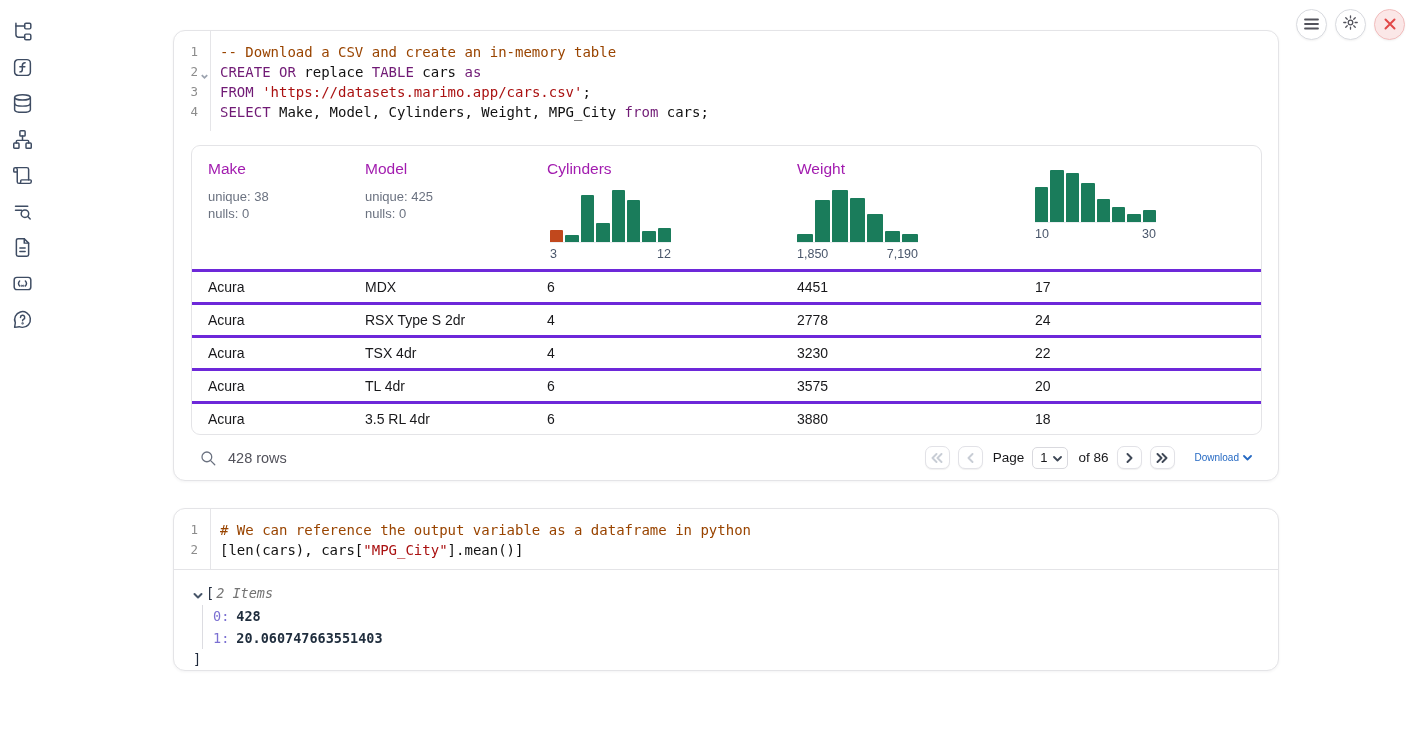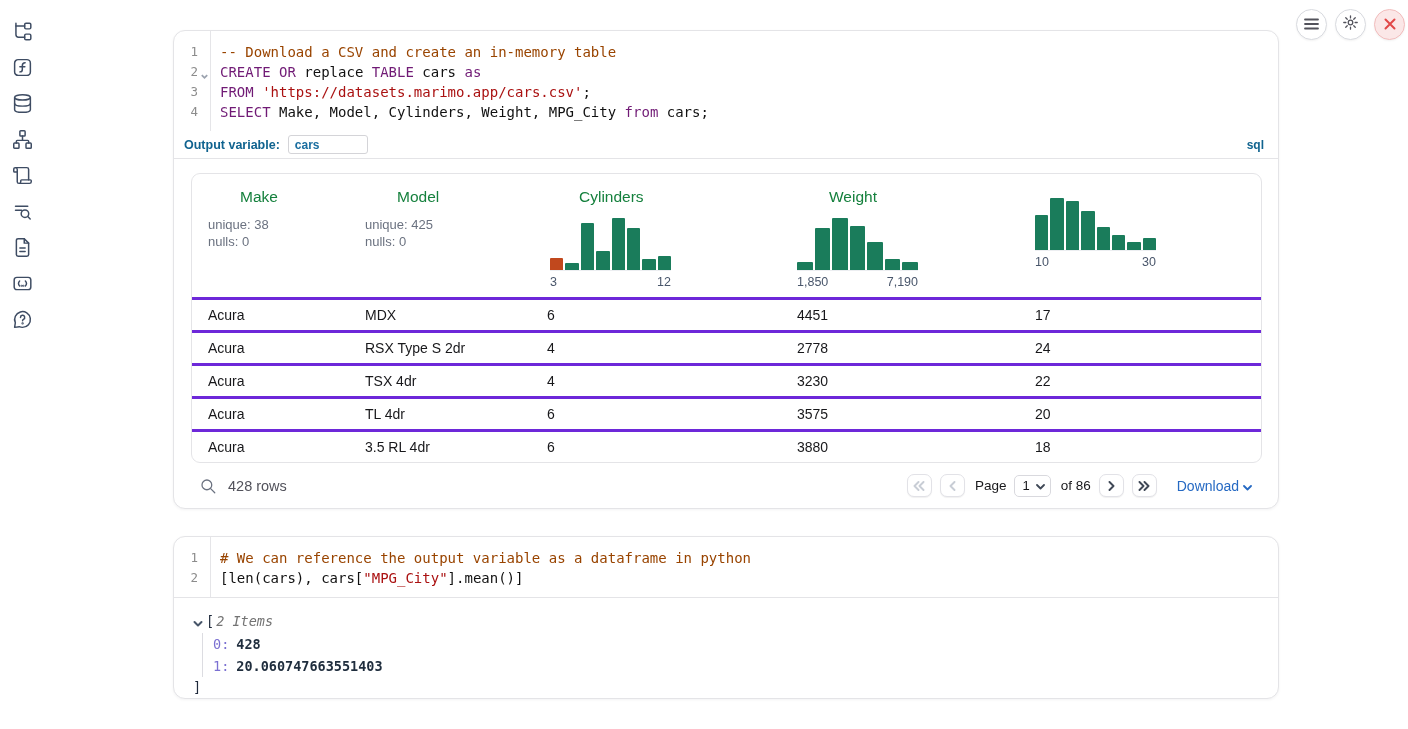--- a/index.html
+++ b/index.html
@@ -45,21 +45,21 @@
   .outvar-input { width:80px; height:19px; margin-left:8px; border:1px solid #d4d4d8;
                   border-radius:3px; font-size:12px; font-weight:bold; color:#1a6ea0;
                   padding:0 6px; outline:none; font-family:"Liberation Sans",sans-serif; }
   .lang-badge { margin-left:auto; font-size:12px; font-weight:bold; color:#10638f; cursor:pointer; }
 
   
   .tbl-card { margin:14px 16px 0 17px; border:1px solid #e4e4e7; border-radius:9px; overflow:hidden; }
   .tgrid { display:grid; grid-template-columns:173px 182px 250px 238px 1fr; }
   .thead-cell { padding-top:13px; cursor:pointer; }
   .thead-cell:first-child, .trow > div:first-child { padding-left:16px; }
-  .col-name { font-size:15.5px; color:#15803d; line-height:20px;margin-left:32px; }
+  .col-name { font-size:15.5px; color:#a21caf; line-height:20px; }
   .col-stats { margin-top:10px; font-size:13px; color:#6b7280; line-height:16.5px; }
   .hist { width:121px; margin-top:11px; }
   .hist-cyl { margin-left:3px; }
   .bars { height:53px; display:flex; align-items:flex-end; gap:2px; border-bottom:1px solid #eceef1; }
   .bar { flex:1; border-radius:1px 1px 0 0; }
   .ticks { display:flex; justify-content:space-between; margin-top:4px;
            font-size:12.5px; color:#49566b; }
   .thead { height:123px; }
   .trow { height:33px; border-top:3px solid #6d28d9; align-items:center; font-size:14px;
           color:#18181b; cursor:pointer; }
@@ -74,21 +74,21 @@
             display:flex; align-items:center; justify-content:center; cursor:pointer;
             box-shadow:0 1px 1px rgba(0,0,0,.06); }
   .pg-btn svg { stroke:#3f4856; stroke-width:1.9; fill:none; stroke-linecap:round; stroke-linejoin:round; }
   .pg-btn.disabled svg { stroke:#c8cdd5; }
   .pg-label { font-size:13.5px; color:#18181b; margin-left:2px; }
   .pg-select { min-width:36px; height:22px; border:1px solid #d9d9de; border-radius:5px;
                display:flex; align-items:center; padding:0 5px 0 7px; gap:6px; cursor:pointer;
                font-size:13px; color:#18181b; }
   .pg-select svg { stroke:#3f4856; stroke-width:1.8; fill:none; stroke-linecap:round; stroke-linejoin:round; }
   .download { margin-left:12px; display:flex; align-items:center; gap:4px; cursor:pointer;
-              font-size:14px; color:#2569c3; }
+              font-size:10px; color:#2569c3; }
   .download svg { stroke:#2569c3; stroke-width:1.8; fill:none; stroke-linecap:round; stroke-linejoin:round; }
 
   
   .cell2 { margin-top:27px; }
   .code2 { border-bottom:1px solid #e4e4e7; }
   .tree-out { padding:13px 0 0 19px; font-family:"DejaVu Sans Mono", monospace;
               font-size:13.5px; color:#1e293b; }
   .tree-row1 { height:20px; display:flex; align-items:center; }
   .tree-chev { width:10px; height:10px; margin-right:3px; cursor:pointer; }
   .tree-chev svg { width:10px; height:10px; stroke:#475569; stroke-width:2; fill:none;
@@ -206,25 +206,20 @@
           <div class="gnum">3</div>
           <div class="gnum">4</div>
         </div>
       <div class="lcol">
           <div class="cl"><span class="tok-com">-- Download a CSV and create an in-memory table</span></div>
           <div class="cl"><span class="tok-kw">CREATE</span><span> </span><span class="tok-kw">OR</span><span> replace </span><span class="tok-kw">TABLE</span><span> cars </span><span class="tok-kw">as</span></div>
           <div class="cl"><span class="tok-kw">FROM</span><span> </span><span class="tok-str">'https://datasets.marimo.app/cars.csv'</span><span>;</span></div>
           <div class="cl"><span class="tok-kw">SELECT</span><span> Make, Model, Cylinders, Weight, MPG_City </span><span class="tok-kw">from</span><span> cars;</span></div>
         </div>
     </div>
-    <div class="outvar-strip">
-      <span class="outvar-label">Output variable:</span>
-      <input class="outvar-input" value="cars" style="">
-      <span class="lang-badge">sql</span>
-    </div>
 
     <div class="tbl-card">
       <div class="tgrid thead">
           <div class="thead-cell">
             <div class="col-name">Make</div>
             <div class="col-stats">
               <div>unique: 38</div>
               <div>nulls: 0</div>
             </div>
           </div>

